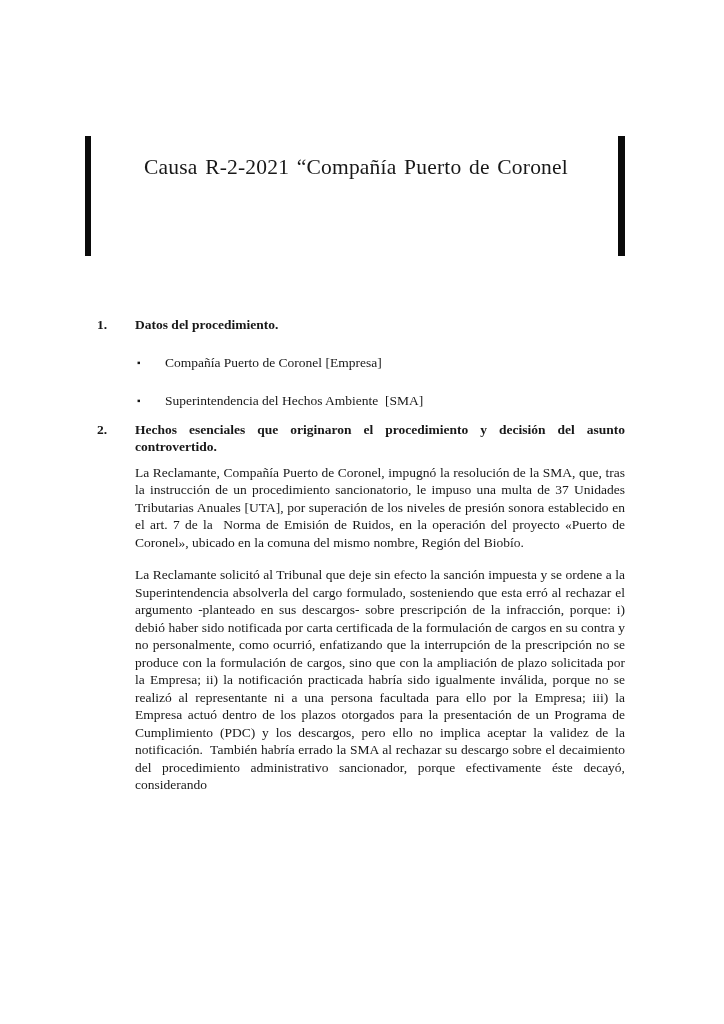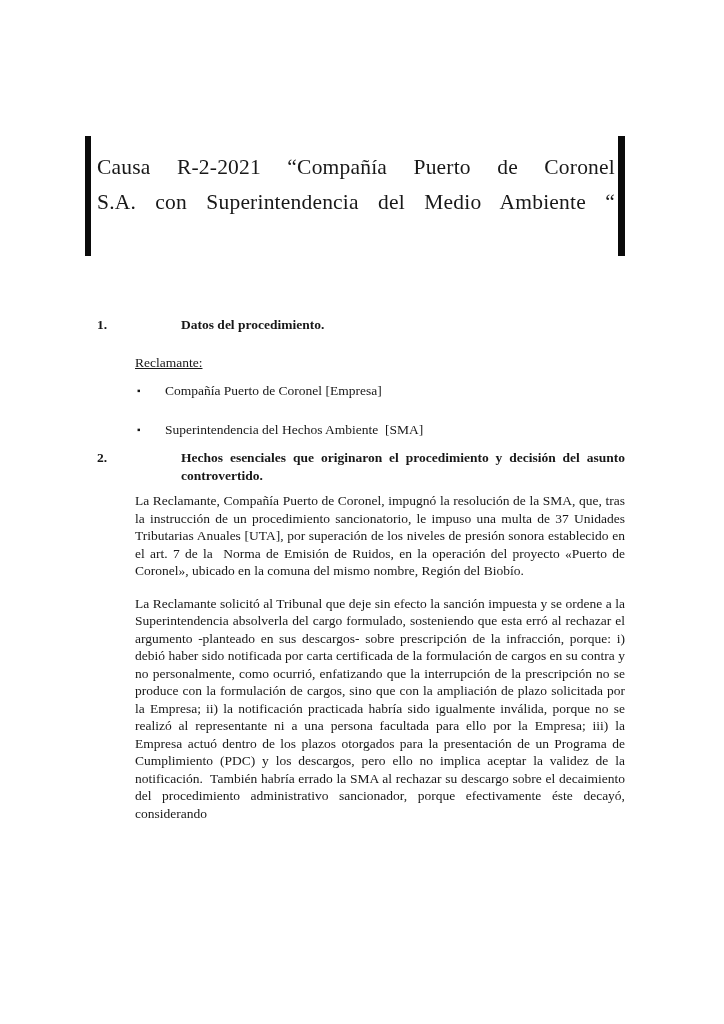--- a/index.html
+++ b/index.html
@@ -19,20 +19,21 @@
 
   
   .title-banner {
     position: absolute;
     left: 85px;
     top: 136px;
     width: 540px;
     height: 120px;
     display: flex;
     align-items: stretch;
+    gap: 47px;
   }
   .vbar-left {
     flex: none;
     width: 6px;
     background: #0b0b0b;
   }
   .vbar-right {
     flex: none;
     width: 7px;
     background: #0b0b0b;
@@ -64,21 +65,20 @@
   }
   .sec-heading.h1 { margin-bottom: 20px; }
   .sec-heading.h2 { margin-bottom: 8px; }
   .sec-num {
     flex: none;
     width: 38px;
   }
   .sec-title {
     flex: 1;
     text-align: justify;
-    margin-left: 46px;
   }
   .party-label {
     margin-left: 38px;
     margin-bottom: 11px;
     text-decoration: underline;
   }
   .bullet-row {
     display: flex;
     margin-left: 40px;
     margin-bottom: 21px;
@@ -103,33 +103,31 @@
 </style>
 </head>
 <body>
 
 <div class="page">
 
   <div class="title-banner">
     <div class="vbar-left"></div>
     <div class="title-text">
       <div class="title-line">Causa R-2-2021 “Compañía Puerto de Coronel</div>
-      <div class="title-line">S.A. con Superintendencia del Medio Ambiente “</div>
     </div>
     <div class="vbar-right"></div>
   </div>
 
   <div class="body-content">
 
     <div class="sec-heading h1">
       <span class="sec-num">1.</span>
       <span class="sec-title">Datos del procedimiento.</span>
     </div>
 
-    <div class="party-label">Reclamante:</div>
     <div class="bullet-row">
       <span class="bullet-glyph">▪</span>
       <span class="bullet-text">Compañía Puerto de Coronel [Empresa]</span>
     </div>
 
     <div class="bullet-row tight">
       <span class="bullet-glyph">▪</span>
       <span class="bullet-text">Superintendencia del Hechos Ambiente  [SMA]</span>
     </div>
 

